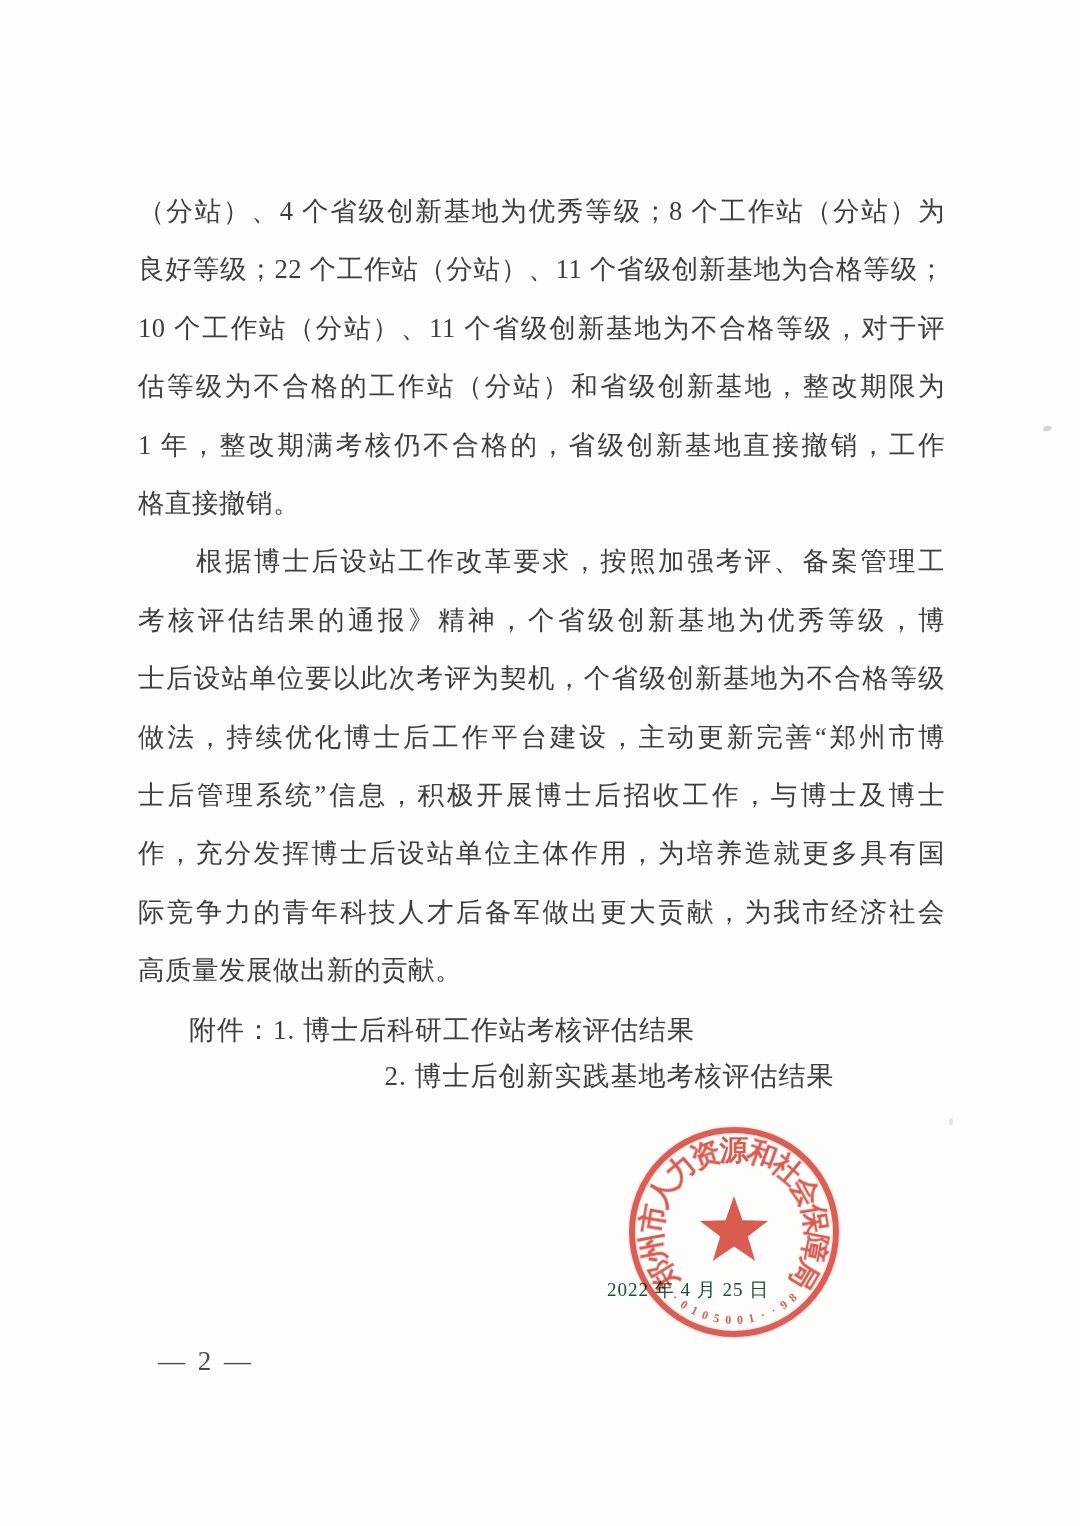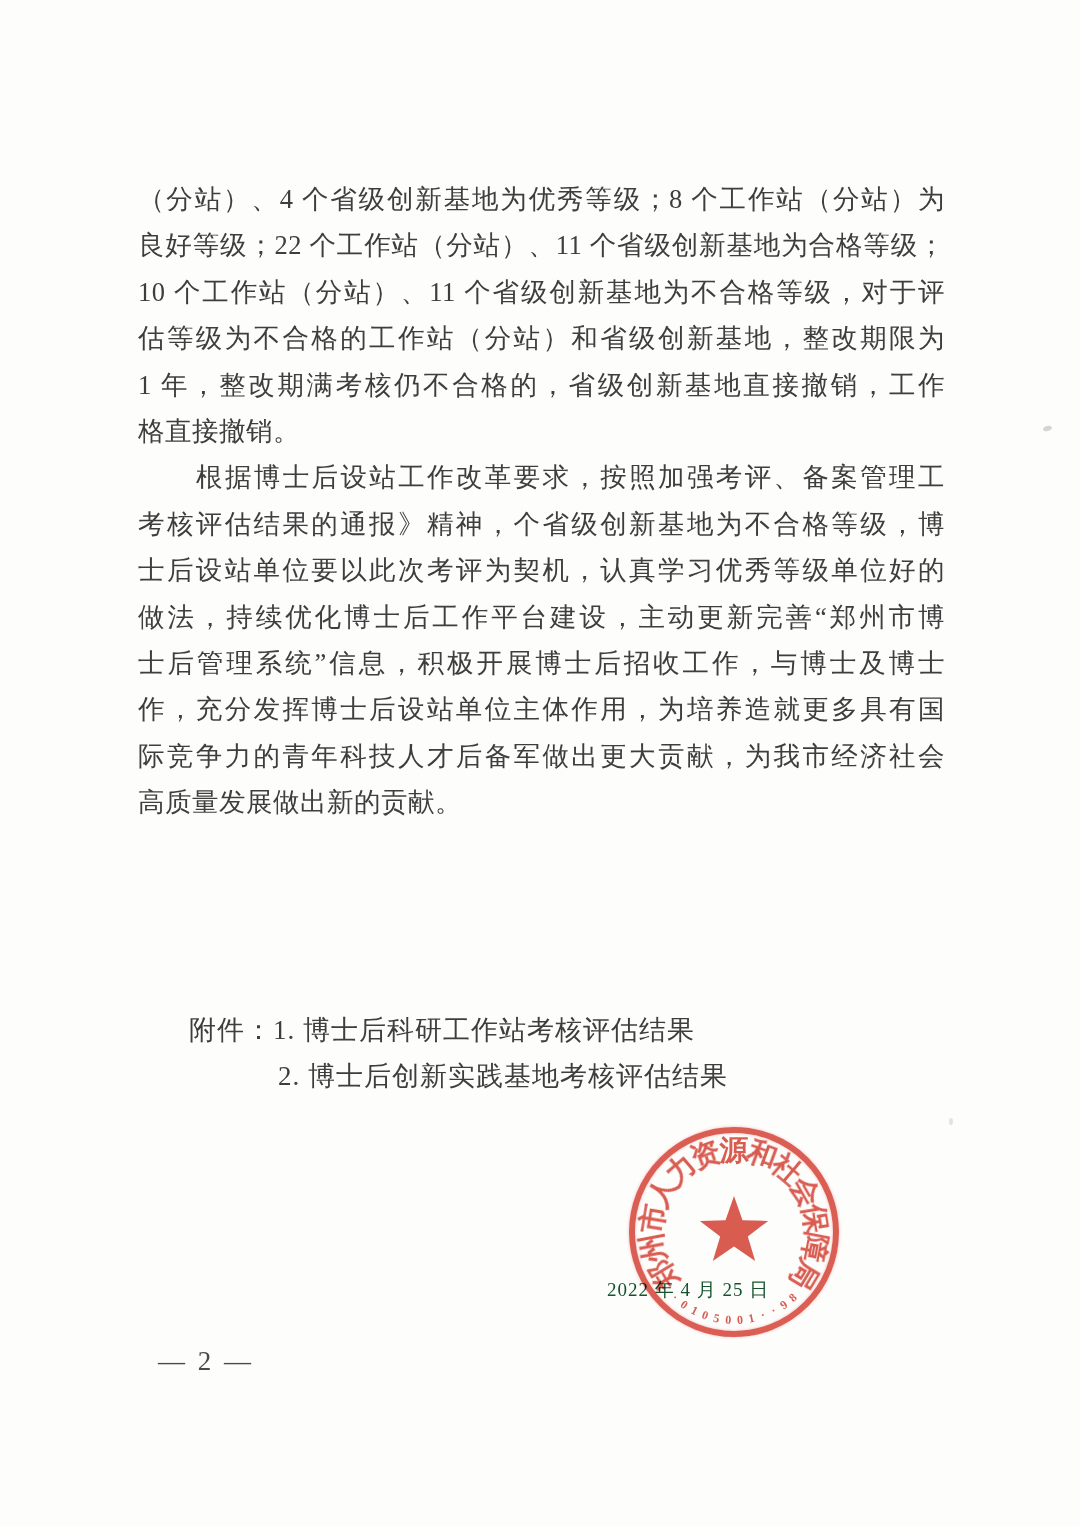--- a/index.html
+++ b/index.html
@@ -11,31 +11,32 @@
   }
   
   .body-text {
     position:absolute; left:138px; top:176px; width:807px;
   }
   .line {
     height:46.4px; line-height:46.4px; font-size:26.5px;
     letter-spacing:0.5px; overflow:hidden;
     text-align:justify; text-align-last:justify;
     white-space:normal;
+    margin-top:12px;
   }
   .line.last { text-align-last:left; }
   .line.indent { text-indent:58px; }
 
   
   .attachments {
     position:absolute; left:134px; top:1008px; width:807px;
     font-size:27px; line-height:45.5px; letter-spacing:1px;
   }
   .att-line1 { padding-left:55px; }
-  .att-line2 { padding-left:144px; }
+  .att-line2 { padding-left:144px;text-align:center; }
 
   
   .issue-date {
     position:absolute; left:607px; top:1268px;
     font-size:19px; line-height:44px; letter-spacing:1px;
     color:#14532d; z-index:2;
   }
 
   
   .page-number {
@@ -78,22 +79,22 @@
 <div class="page">
 
   <div class="body-text">
     <div class="line">（分站）、4 个省级创新基地为优秀等级；8 个工作站（分站）为</div>
     <div class="line">良好等级；22 个工作站（分站）、11 个省级创新基地为合格等级；</div>
     <div class="line">10 个工作站（分站）、11 个省级创新基地为不合格等级，对于评</div>
     <div class="line">估等级为不合格的工作站（分站）和省级创新基地，整改期限为</div>
     <div class="line">1 年，整改期满考核仍不合格的，省级创新基地直接撤销，工作</div>
     <div class="line last">格直接撤销。</div>
     <div class="line indent">根据博士后设站工作改革要求，按照加强考评、备案管理工</div>
-    <div class="line">考核评估结果的通报》精神，个省级创新基地为不合格等级，博</div>
-    <div class="line">士后设站单位要以此次考评为契机，认真学习优秀等级单位好的</div>
+    <div class="line">考核评估结果的通报》精神，个省级创新基地为优秀等级，博</div>
+    <div class="line">士后设站单位要以此次考评为契机，个省级创新基地为不合格等级</div>
     <div class="line">做法，持续优化博士后工作平台建设，主动更新完善“郑州市博</div>
     <div class="line">士后管理系统”信息，积极开展博士后招收工作，与博士及博士</div>
     <div class="line">作，充分发挥博士后设站单位主体作用，为培养造就更多具有国</div>
     <div class="line">际竞争力的青年科技人才后备军做出更大贡献，为我市经济社会</div>
     <div class="line last">高质量发展做出新的贡献。</div>
   </div>
 
   <div class="attachments">
     <div class="att-line1">
       <span>附件：</span><span>1. 博士后科研工作站考核评估结果</span>

